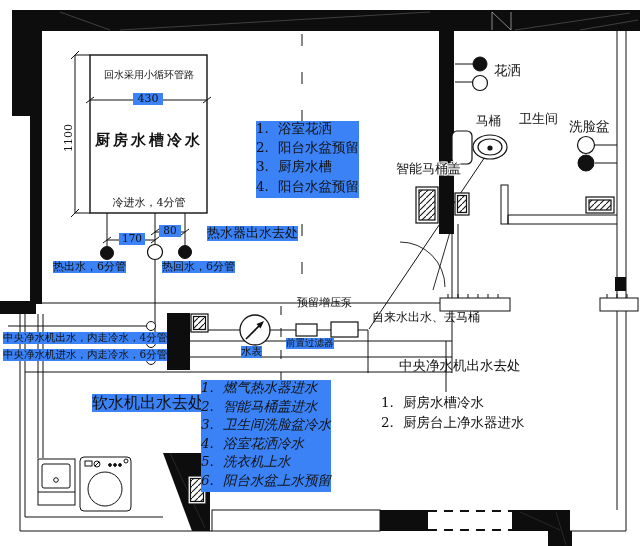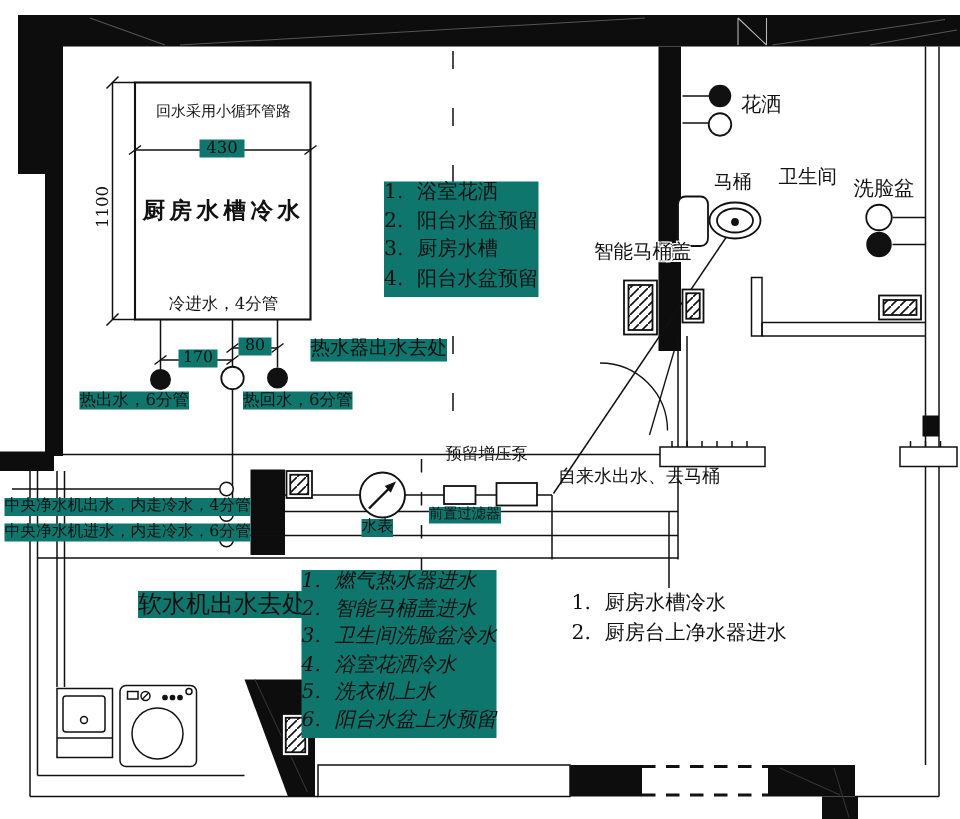--- a/index.html
+++ b/index.html
@@ -1,19 +1,19 @@
 <!DOCTYPE html>
 <html><head>
 <meta charset="utf-8">
 <style>
   html,body{margin:0;padding:0;background:#fff;}
   #plan{position:relative;width:640px;height:546px;background:#fff;overflow:hidden;
         font-family:"DejaVu Serif","Liberation Serif",serif;color:#111;}
   #plan svg{position:absolute;left:0;top:0;}
-  .lbl{position:absolute;white-space:nowrap;color:#111;background:#0f766e;line-height:1.12;
+  .lbl{position:absolute;white-space:nowrap;color:#111;background:#3b82f6;line-height:1.12;
        font-family:"DejaVu Serif","Liberation Serif",serif;}
   .b{font-weight:normal;}
   .notr{background:transparent;}
   .halo{background:transparent;text-shadow:-1px 0 #fff,1px 0 #fff,0 -1px #fff,0 1px #fff,
         -1px -1px #fff,1px 1px #fff,1px -1px #fff,-1px 1px #fff;}
   .ctr{text-align:center;}
   .rot{transform:rotate(-90deg);transform-origin:left top;}
   .list .row{display:block;}
   .list .num{display:inline-block;width:22px;}
   .hotlist .row{height:19.2px;font-size:13.5px;}
@@ -191,20 +191,21 @@
 <div class="lbl" style="left:92px;top:394px;font-size:16px;">软水机出水去处</div>
 <div class="lbl list softlist" style="left:201px;top:380px;">
   <span class="row"><span class="num">1.</span><span>燃气热水器进水</span></span>
   <span class="row"><span class="num">2.</span><span>智能马桶盖进水</span></span>
   <span class="row"><span class="num">3.</span><span>卫生间洗脸盆冷水</span></span>
   <span class="row"><span class="num">4.</span><span>浴室花洒冷水</span></span>
   <span class="row"><span class="num">5.</span><span>洗衣机上水</span></span>
   <span class="row"><span class="num">6.</span><span>阳台水盆上水预留</span></span>
 </div>
 
+<div class="lbl notr" style="left:399px;top:358px;font-size:13.5px;">中央净水机出水去处</div>
 <div class="lbl list centrallist notr" style="left:381px;top:395px;">
   <span class="row"><span class="num">1.</span><span>厨房水槽冷水</span></span>
   <span class="row"><span class="num">2.</span><span>厨房台上净水器进水</span></span>
 </div>
 
 <div class="lbl b" style="left:241px;top:346px;font-size:10.5px;">水表</div>
 <div class="lbl b" style="left:286px;top:338px;font-size:9.5px;">前置过滤器</div>
 <div class="lbl b notr" style="left:297px;top:297px;font-size:11px;">预留增压泵</div>
 <div class="lbl b notr" style="left:372px;top:311px;font-size:12px;">自来水出水、去马桶</div>
 

